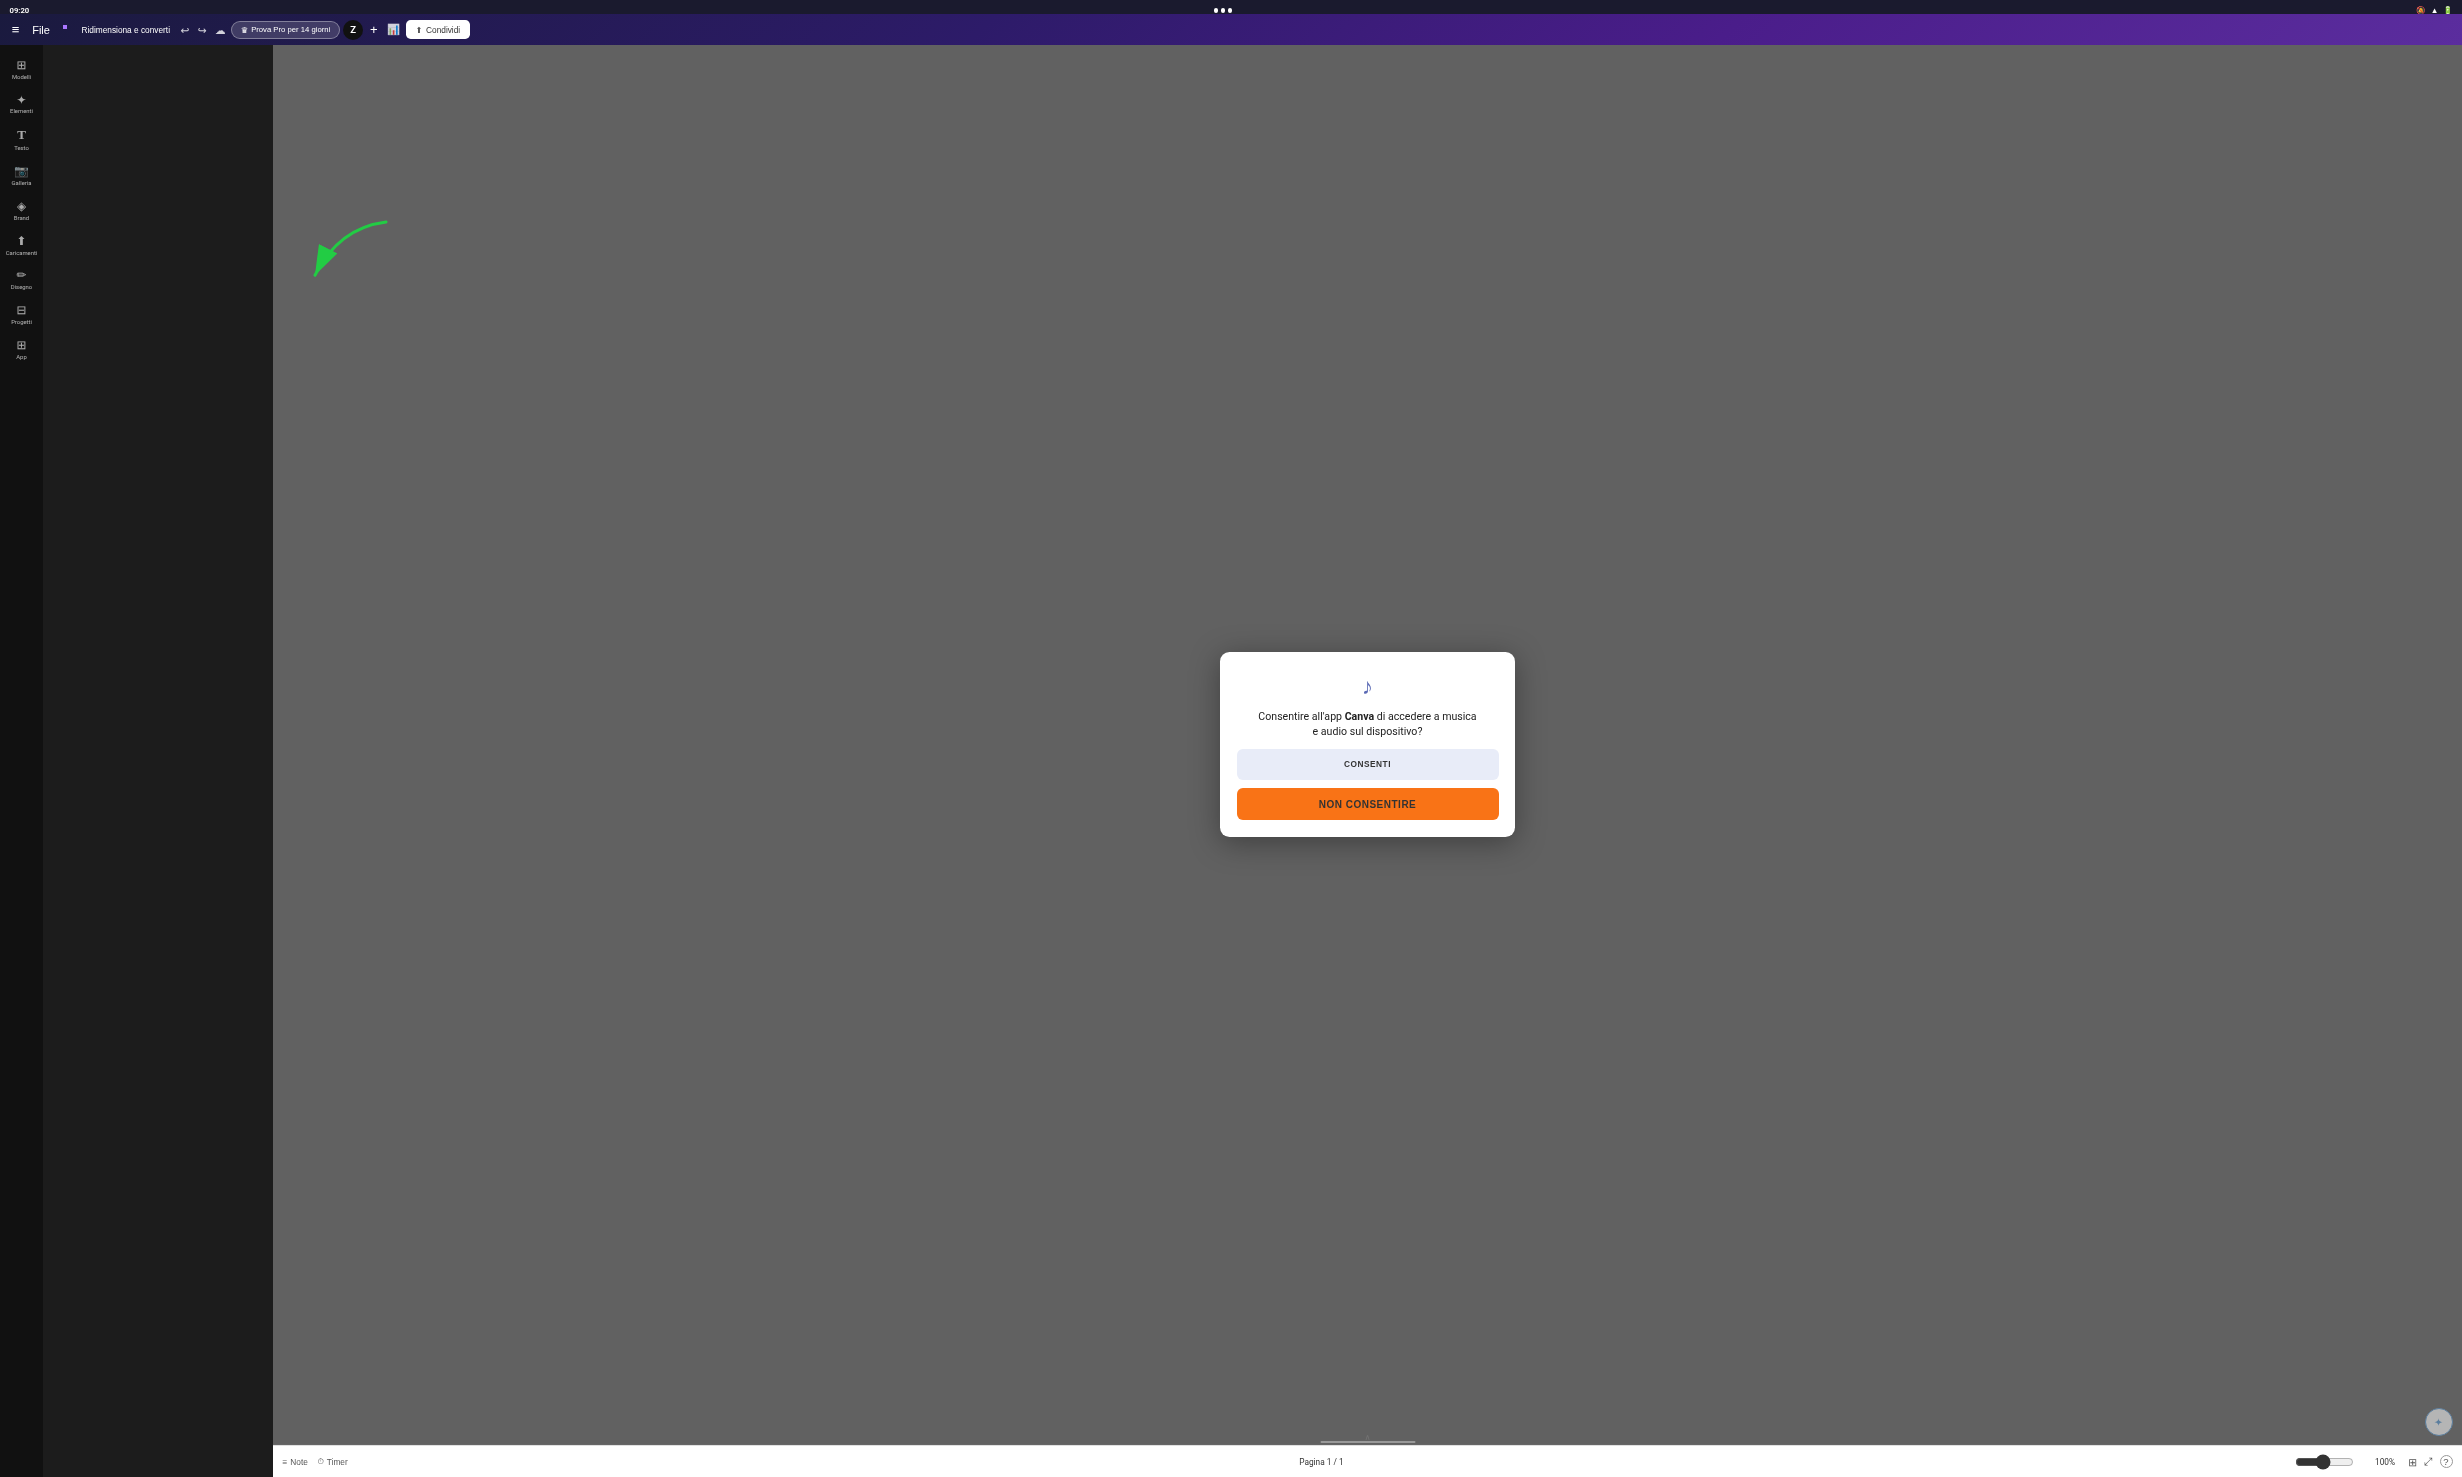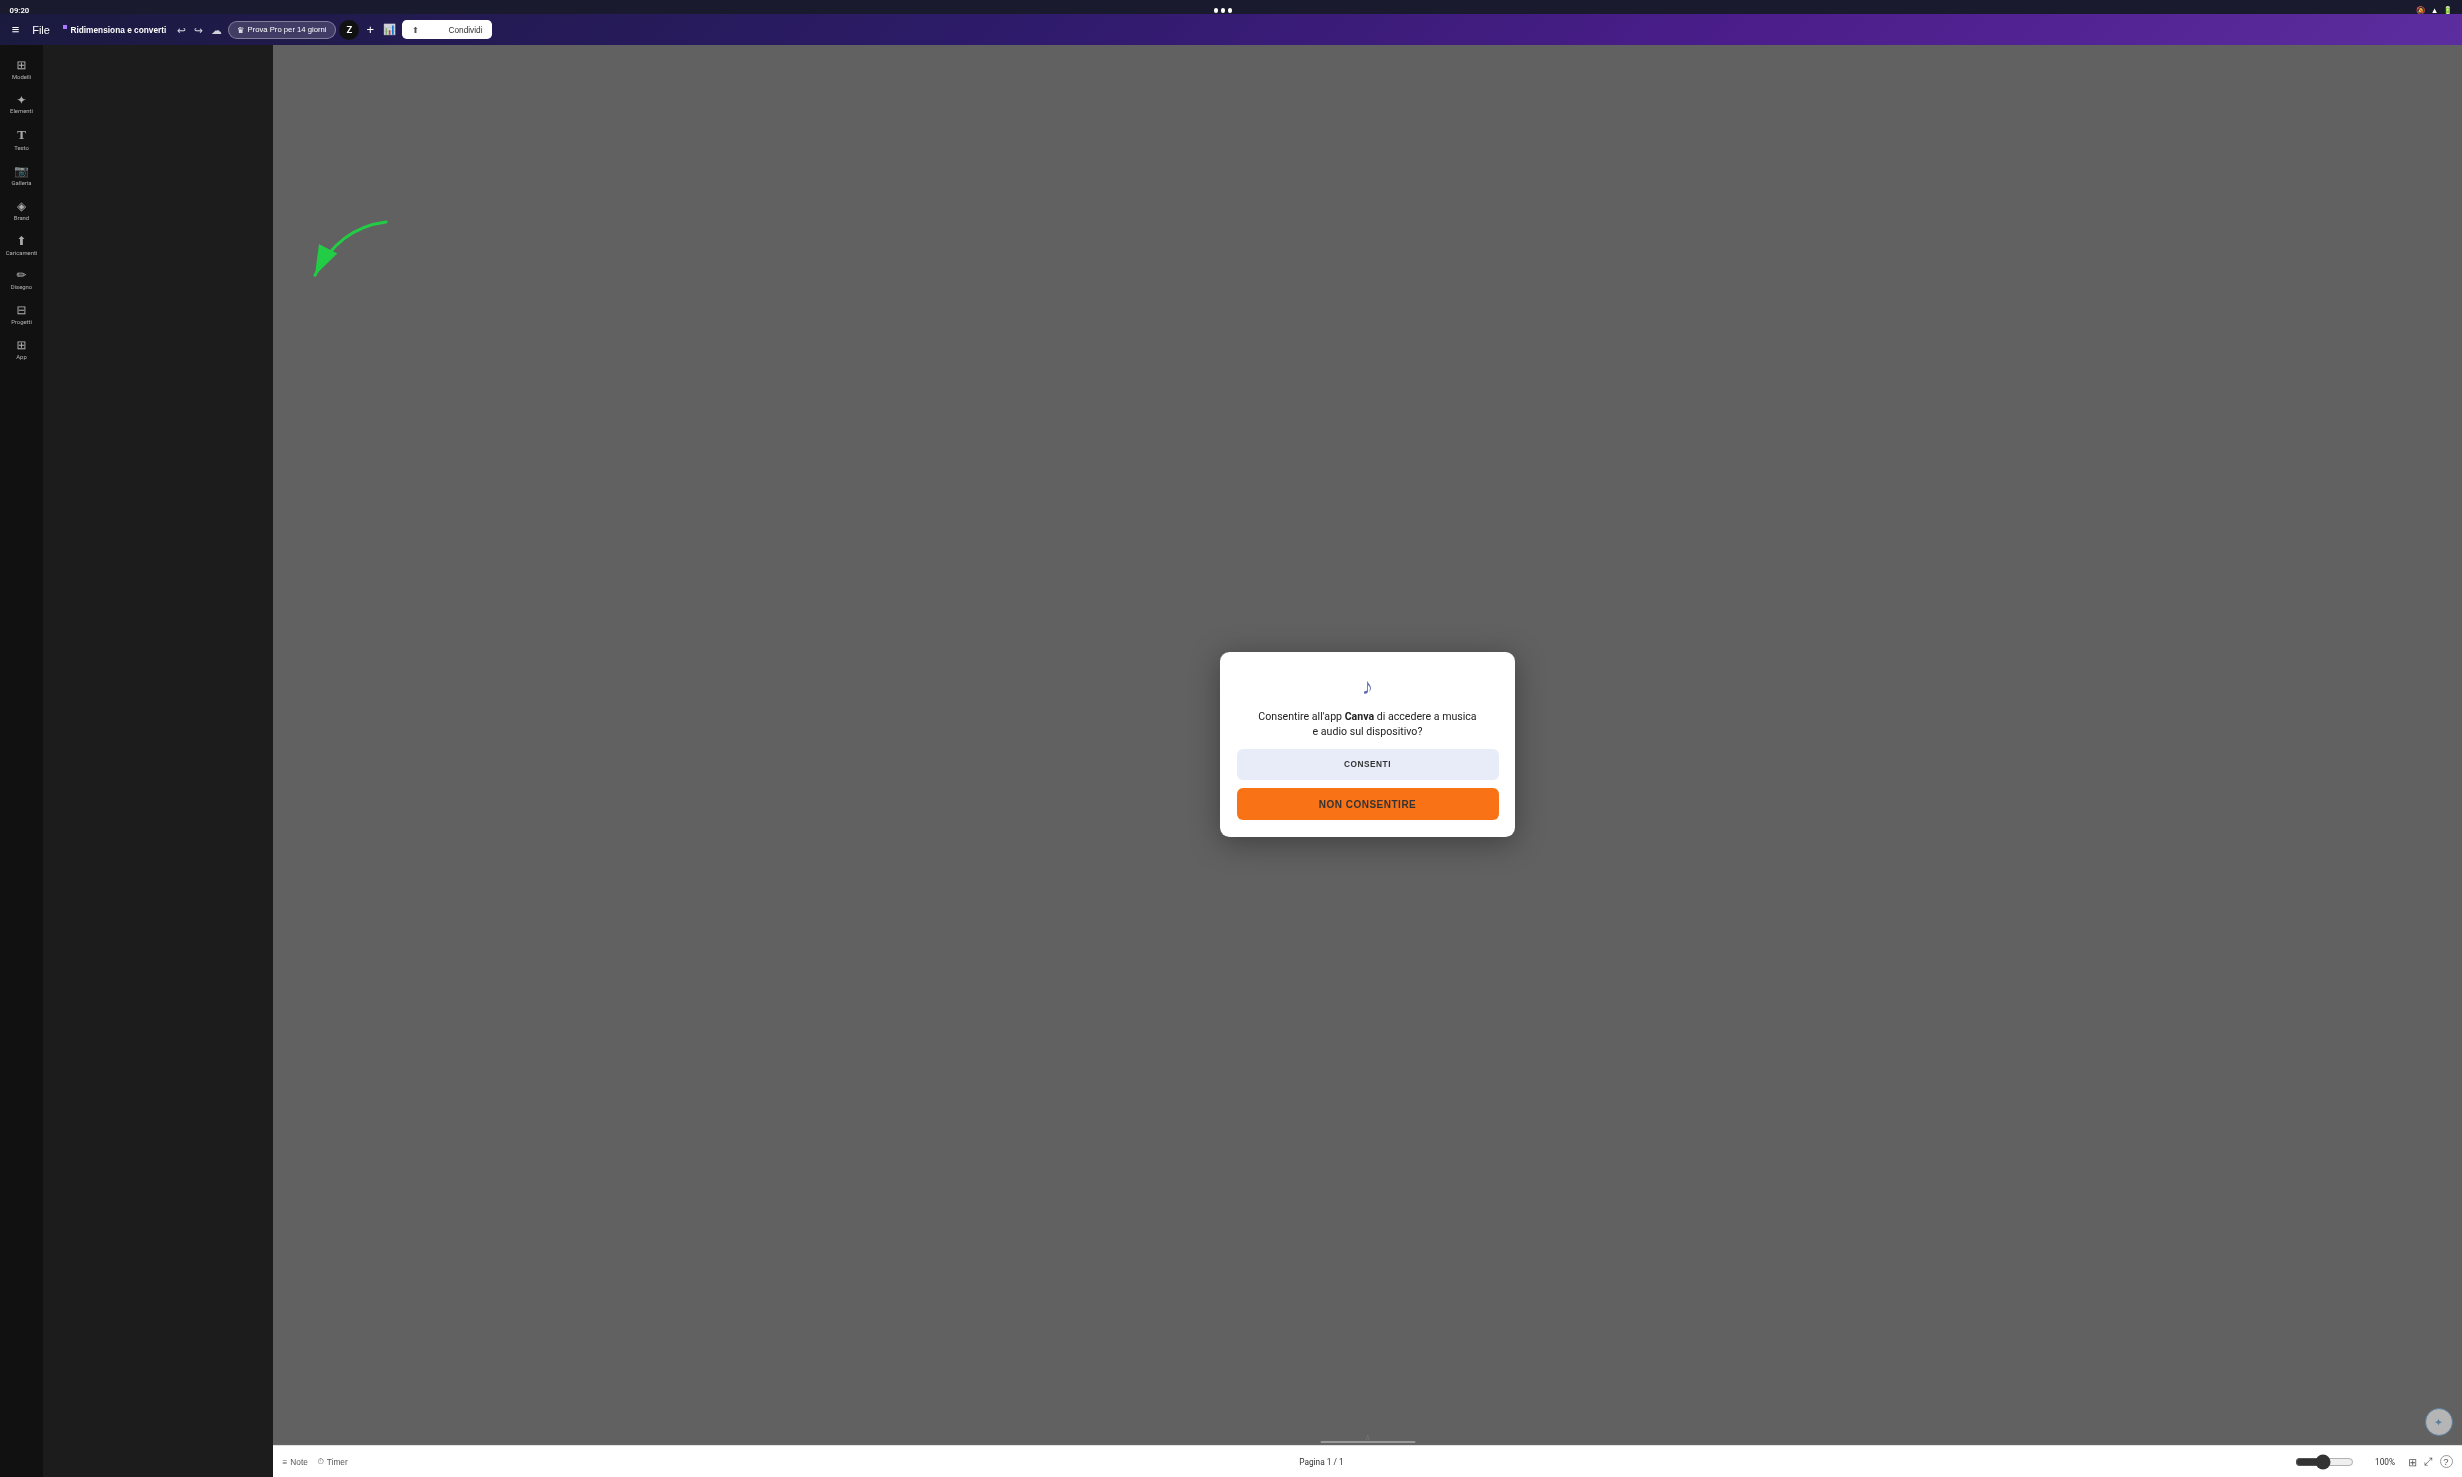--- a/index.html
+++ b/index.html
@@ -24,39 +24,39 @@
   <div style="display:flex;gap:4.7px;align-items:center;">
     <span style="color:white;font-size:7.7px;">🔕</span>
     <span style="color:white;font-size:7.7px;">▲</span>
     <span style="color:white;font-size:7.7px;">🔋</span>
   </div>
 </div>
 
 <div style="position:fixed;top:14px;left:0;right:0;height:31px;background:linear-gradient(135deg,#1a1a3e 0%,#2d1b69 40%,#4a1d8a 70%,#5b2d9e 100%);display:flex;align-items:center;padding:0 7px;gap:3.5px;z-index:200;">
   <button style="background:none;border:none;color:white;font-size:13px;cursor:pointer;padding:2.4px 4.7px;">≡</button>
   <button style="background:none;border:none;color:white;font-size:11px;cursor:pointer;padding:2.4px 4.7px;">File</button>
-  <button style="background:none;border:none;color:white;font-size:8.3px;cursor:pointer;display:flex;gap:3px;padding:2.4px 4.7px;font-weight:bold;">
+  <button style="background:none;border:none;color:white;font-size:8.3px;cursor:pointer;display:flex;gap:14px;padding:2.4px 4.7px;">
     <span style="width:4.7px;height:4.7px;background:#aa77ff;border-radius:50;"></span>
     <span style="color:white;font-size:8.3px;">Ridimensiona e converti</span>
   </button>
   <button style="background:none;border:none;color:rgba(255,255,255,0.8);font-size:10.6px;cursor:pointer;padding:2.4px;">↩</button>
   <button style="background:none;border:none;color:rgba(255,255,255,0.8);font-size:10.6px;cursor:pointer;padding:2.4px;">↪</button>
   <button style="background:none;border:none;color:rgba(255,255,255,0.8);font-size:10.6px;cursor:pointer;padding:2.4px;">☁</button>
   <button style="background:rgba(255,255,255,0.15);border:0.6px solid rgba(255,255,255,0.35);border-radius:11.8px;padding:3px 8.3px;color:white;font-size:7.7px;cursor:pointer;display:flex;align-items:center;gap:3px;">
     <span style="font-size:8.3px;">♛</span>
     <span>Prova Pro per 14 giorni</span>
   </button>
   <div style="width:20px;height:20px;background:#111;border-radius:50%;display:flex;align-items:center;justify-content:center;color:white;font-weight:bold;font-size:9.5px;cursor:pointer;">
     <span>Z</span>
   </div>
   <button style="background:none;border:none;color:white;font-size:13px;cursor:pointer;padding:1.2px 3.5px;">+</button>
   <button style="background:none;border:none;color:rgba(255,255,255,0.8);font-size:10.6px;cursor:pointer;padding:2.4px;">📊</button>
   <button style="background:white;border:none;border-radius:4.7px;padding:4.1px 9.5px;font-size:8.3px;font-weight:500;cursor:pointer;display:flex;align-items:center;gap:3.5px;">
     <span style="font-size:8.3px;color:#555;">⬆</span>
-    <span style="color:#333;margin-left:26px;">Condividi</span>
+    <span style="color:#333;">Condividi</span>
   </button>
 </div>
 
 <div style="position:fixed;top:45px;left:0;right:0;bottom:0;display:flex;">
 
   <div style="width:43px;background:#111111;display:flex;flex-direction:column;align-items:center;padding:7px 0;gap:1.2px;flex-shrink:0;">
 
     <div style="display:flex;flex-direction:column;align-items:center;gap:1.8px;padding:5.9px 4.7px;border-radius:4.7px;cursor:pointer;width:38px;">
       <span style="color:rgba(255,255,255,0.65);font-size:11.8px;">⊞</span>
       <span style="color:rgba(255,255,255,0.65);font-size:5.9px;text-align:center;">Modelli</span>

